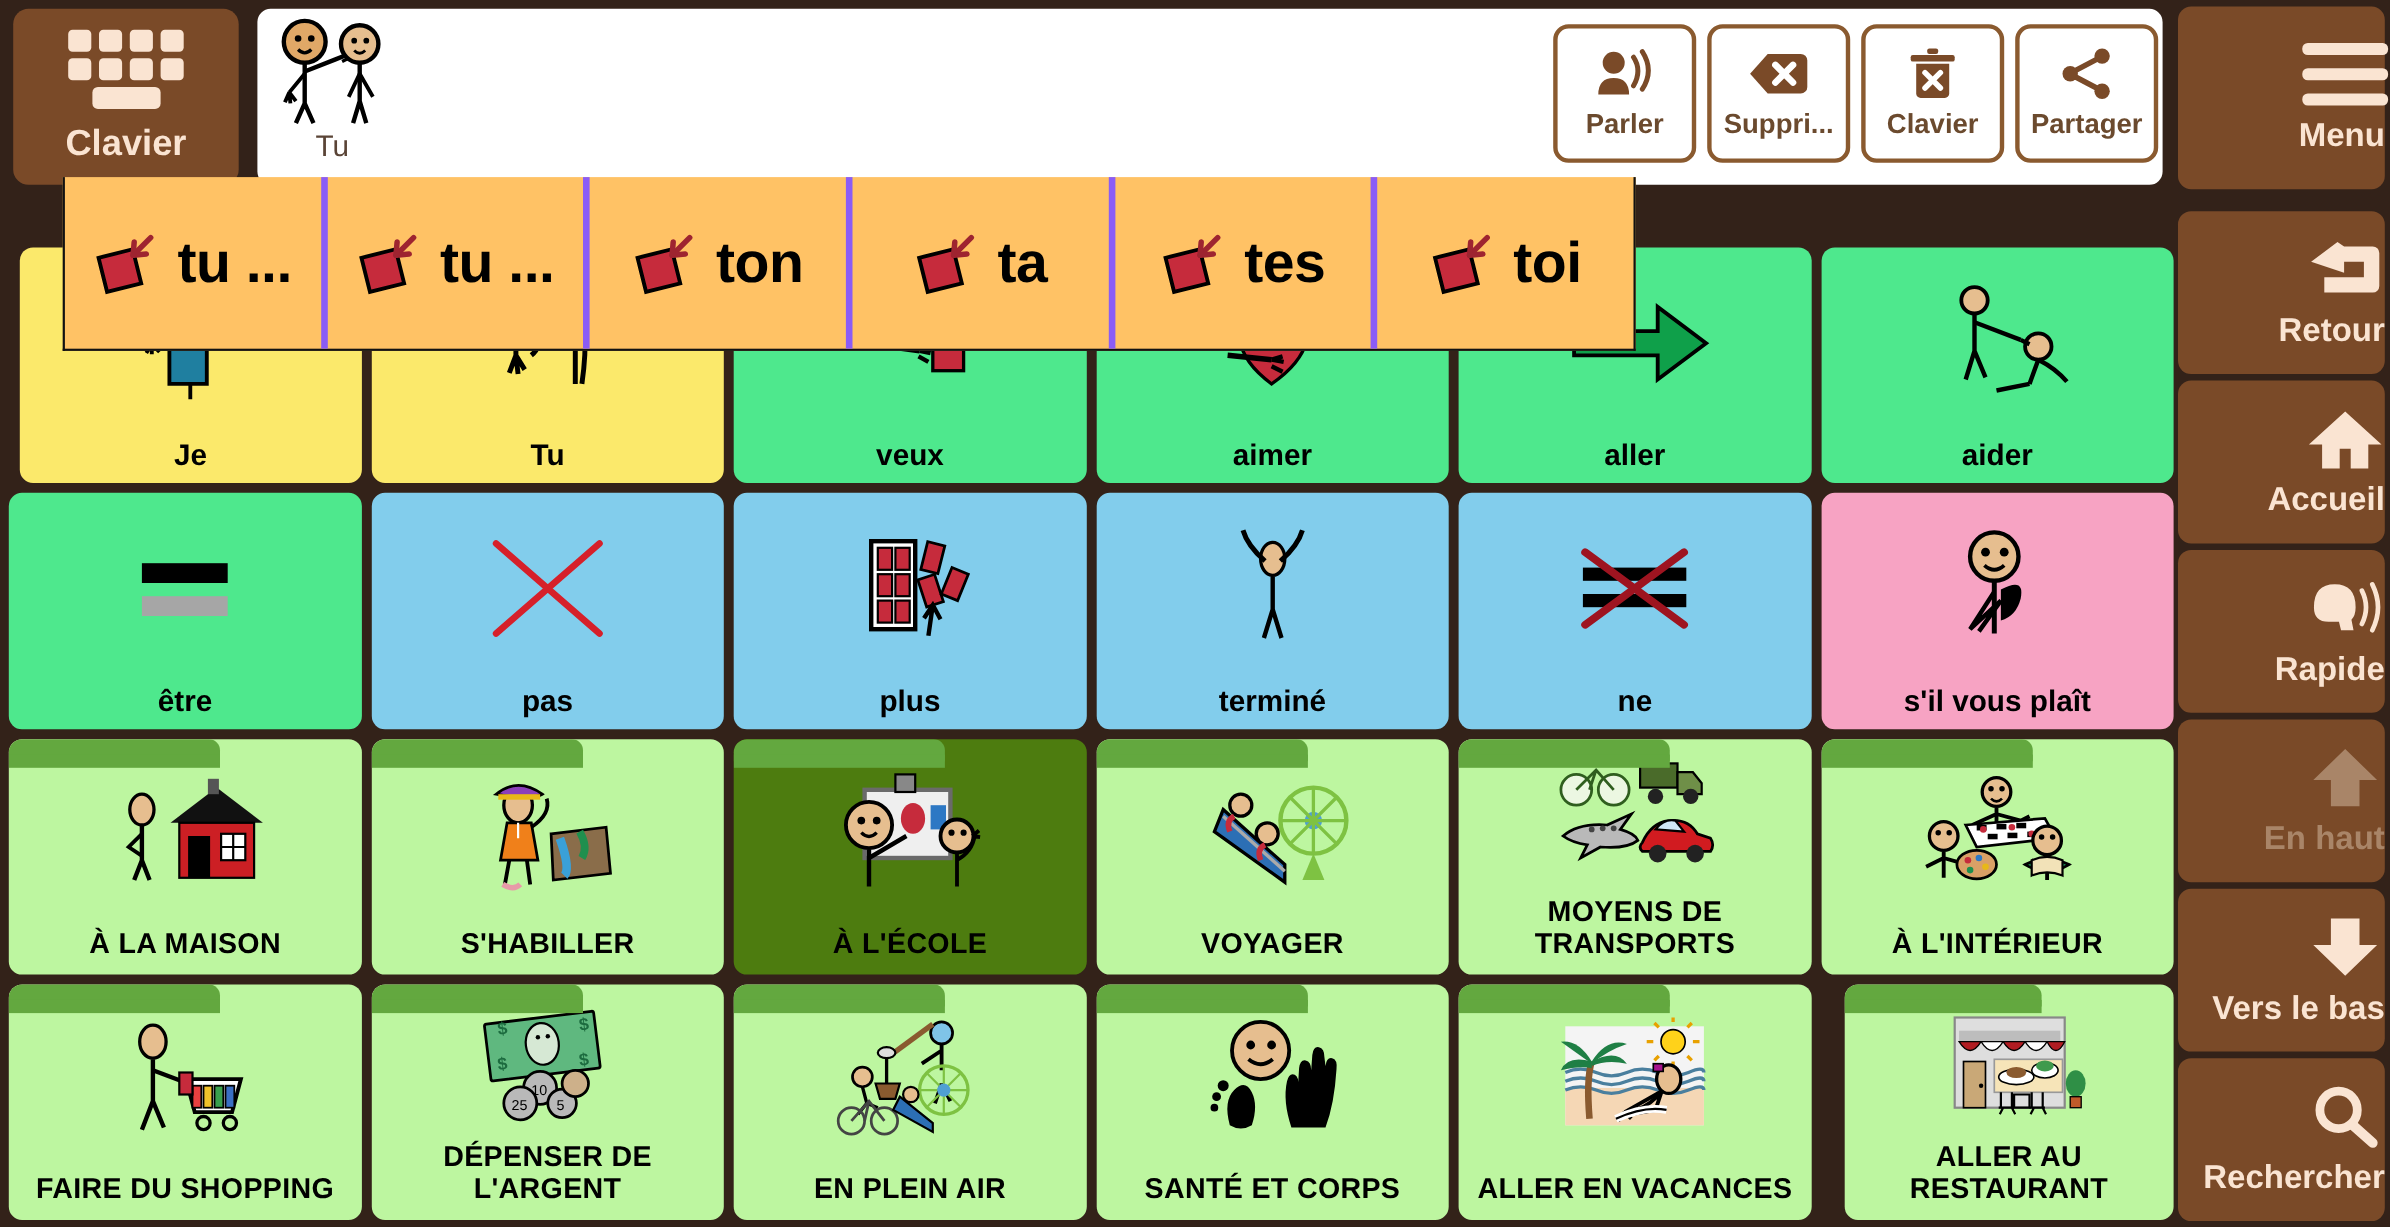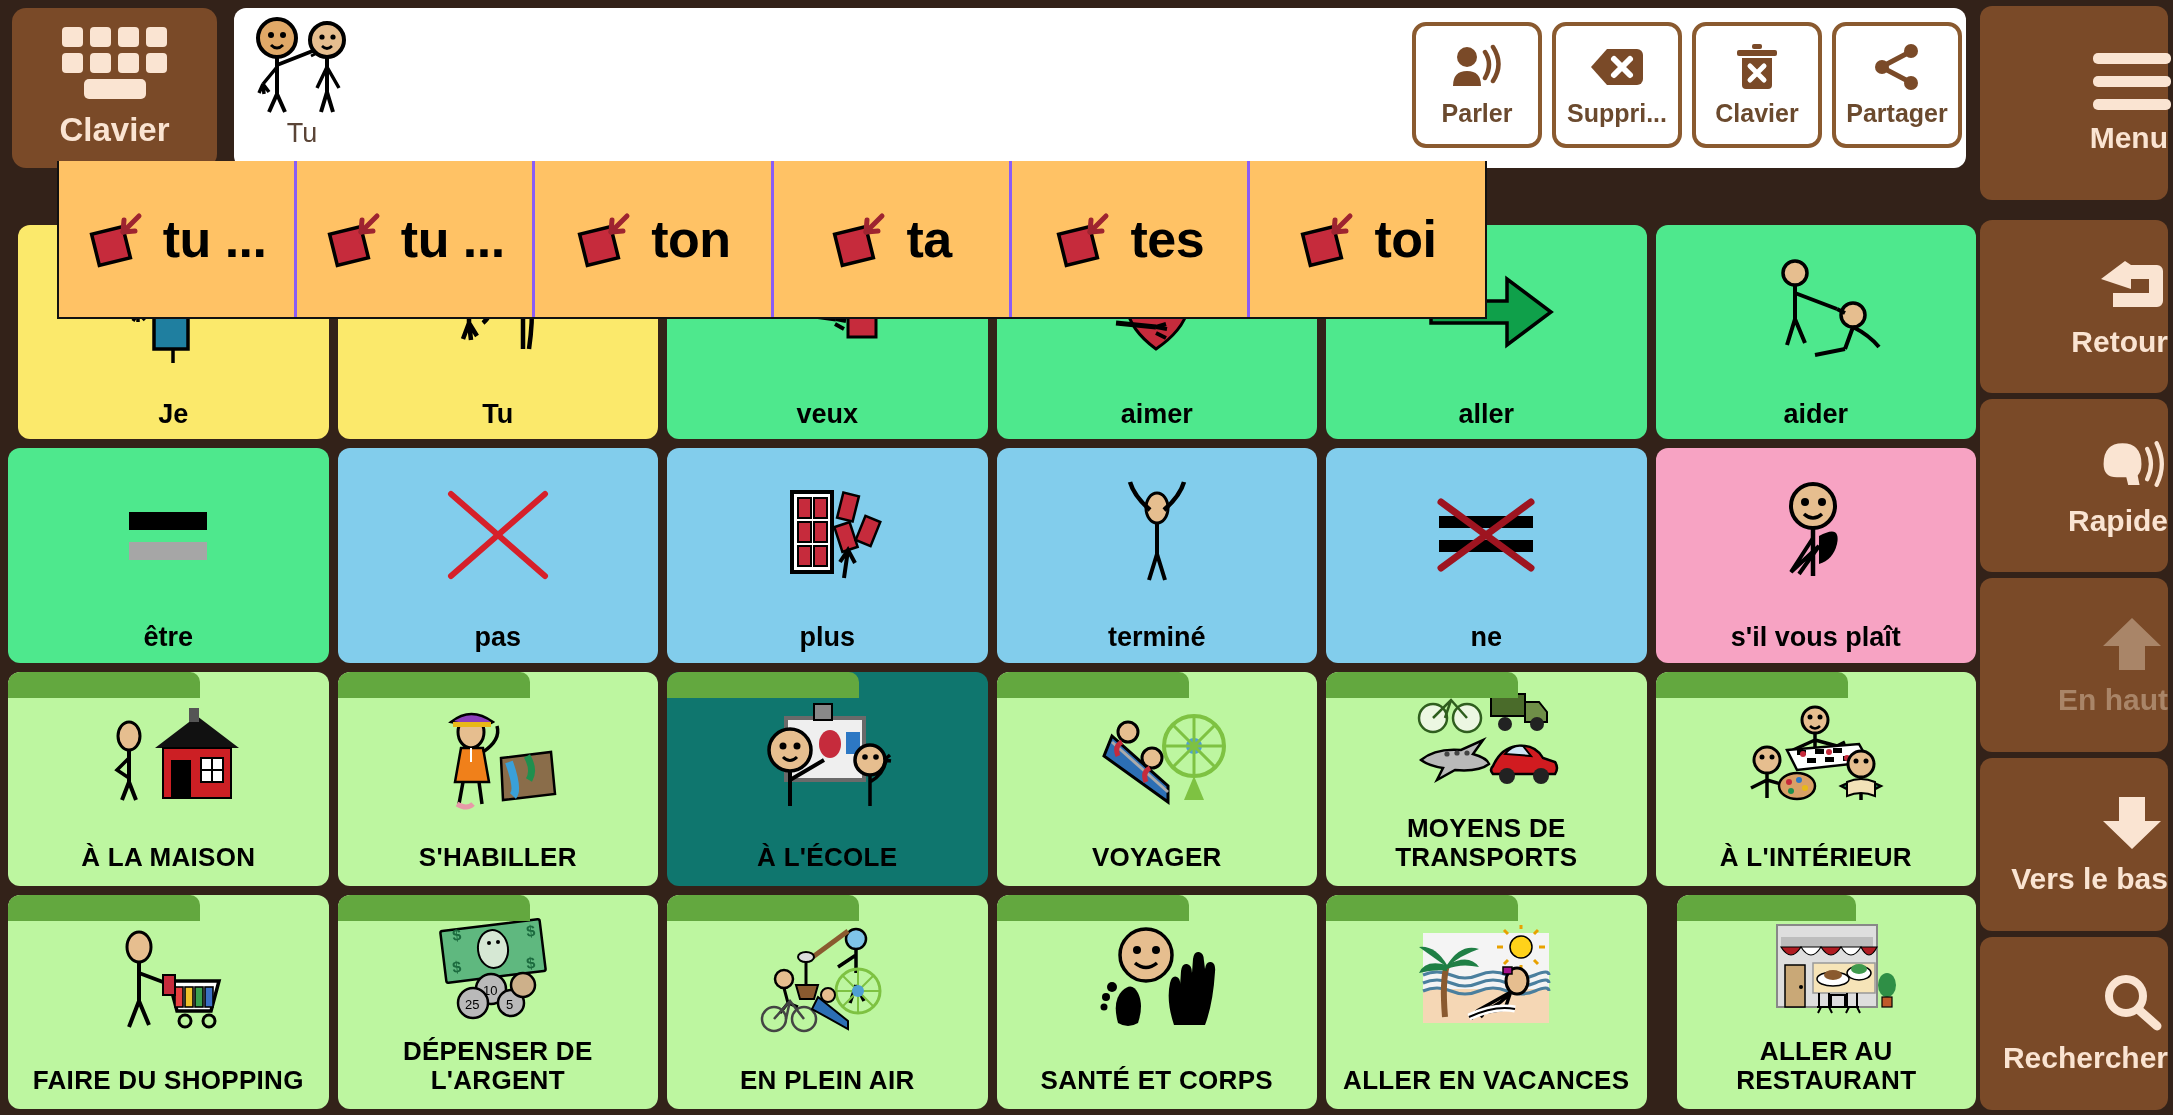--- a/index.html
+++ b/index.html
@@ -51,21 +51,21 @@
   .tool-ico { width: 58px; height: 50px; display: flex; align-items: center; justify-content: center; }
 
   
   .predbar {
     position: absolute; left: 57px; top: 161px; width: 1430px; height: 158px;
     background: #ffc265; display: flex; z-index: 40;
     border: 2px solid #111; border-top: none; border-bottom: 2px solid #111;
   }
   .pred-cell {
     flex: 1; display: flex; align-items: center; justify-content: center;
-    gap: 14px; border-right: 3px solid #8b5cf6; cursor: pointer;
+    gap: 14px; border-right: 6px solid #8b5cf6; cursor: pointer;
   }
   .pred-cell:last-child { border-right: none; }
   .pred-word { font-size: 52px; font-weight: bold; color: #000; letter-spacing: -.5px; }
   .pred-ico { width: 62px; height: 62px; position: relative; }
 
   
   .grid {
     position: absolute; left: 8px; top: 225px; width: 1968px; height: 884px;
     display: grid; grid-template-columns: repeat(6, 1fr); grid-template-rows: repeat(4, 1fr);
     gap: 9px;
@@ -423,21 +423,21 @@
             <path d="M40 80 l-4 22 m20-22 l3 22" stroke="#000" stroke-width="3.5"></path>
             <path d="M60 50 q18 -12 14 -26" stroke="#000" stroke-width="3.5" fill="none"></path>
             <path d="M78 56 L128 50 L132 92 L80 98 Z" fill="#8a6d4a" stroke="#000" stroke-width="2.5"></path>
             <path d="M86 60 q10 28 4 34" stroke="#3aa0d8" stroke-width="8" fill="none"></path>
             <path d="M104 54 q8 14 2 24" stroke="#1f8f4e" stroke-width="7" fill="none"></path>
             <path d="M34 102 q10 6 16 0" stroke="#e79aa8" stroke-width="5" fill="none"></path>
           </svg>
         </div>
         <div class="cap">S'HABILLER</div>
       </div>
-      <div class="cell folder" style="background: #0f766e;">
+      <div class="cell folder" style="background: #4d7c0f;">
         <div class="folder-tab"></div>
         <div class="art">
           <svg width="150" height="110" viewBox="0 0 150 110">
             <rect x="34" y="16" width="78" height="62" fill="#efefef" stroke="#6a6a6a" stroke-width="4"></rect>
             <rect x="62" y="2" width="18" height="16" fill="#888" stroke="#000" stroke-width="2"></rect>
             <ellipse cx="78" cy="42" rx="11" ry="14" fill="#c62b3c"></ellipse>
             <rect x="94" y="30" width="14" height="22" fill="#2d78c4"></rect>
             <circle cx="38" cy="48" r="21" fill="#e6be8f" stroke="#000" stroke-width="3.5"></circle>
             <circle cx="31" cy="44" r="3.5" fill="#000"></circle>
             <circle cx="45" cy="44" r="3.5" fill="#000"></circle>
@@ -695,20 +695,28 @@
       <div class="side-btn">
         <div class="side-ico">
           <svg width="70" height="58" viewBox="0 0 70 58">
             <path d="M34 8 h26 a6 6 0 0 1 6 6 v30 a6 6 0 0 1 -6 6 h-44 v-14 h36 v-14 h-18 v10 L4 22 L28 4 Z" fill="#fae4d2"></path>
           </svg>
         </div>
         <div class="sl">Retour</div>
       </div>
       <div class="side-btn">
         <div class="side-ico">
+          <svg width="70" height="58" viewBox="0 0 70 58">
+            <path d="M35 4 L68 34 h-12 v22 h-16 V38 h-10 v18 h-16 V34 H2 Z" fill="#fae4d2"></path>
+          </svg>
+        </div>
+        <div class="sl">Accueil</div>
+      </div>
+      <div class="side-btn">
+        <div class="side-ico">
           <svg width="76" height="58" viewBox="0 0 76 58">
             <path d="M8 28 q0-22 20-22 q20 0 20 22 q0 8 -4 12 l2 10 h-12 l-2 -8 h-10 q-14 0 -14 -14 z" fill="#fae4d2"></path>
             <path d="M54 12 q8 16 0 32 M64 6 q11 22 0 44" stroke="#fae4d2" stroke-width="4.5" fill="none" stroke-linecap="round"></path>
           </svg>
         </div>
         <div class="sl">Rapide</div>
       </div>
       <div class="side-btn disabled">
         <div class="side-ico">
           <svg width="70" height="56" viewBox="0 0 70 56">

